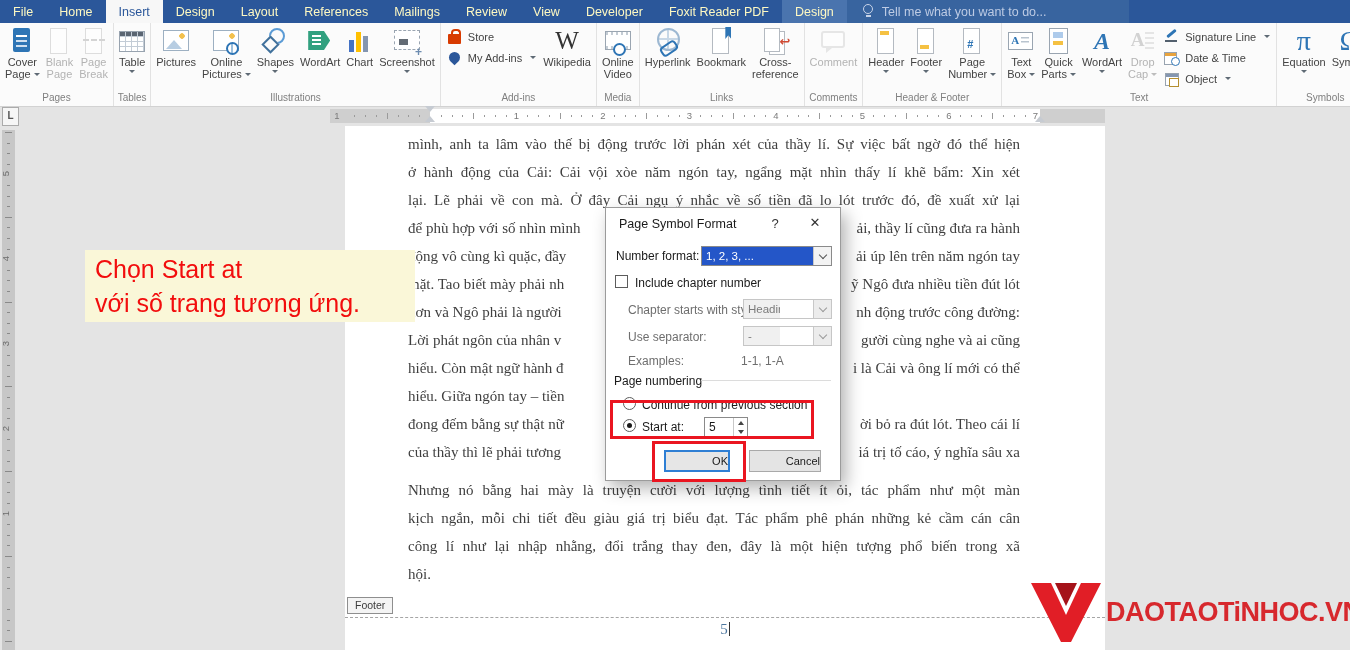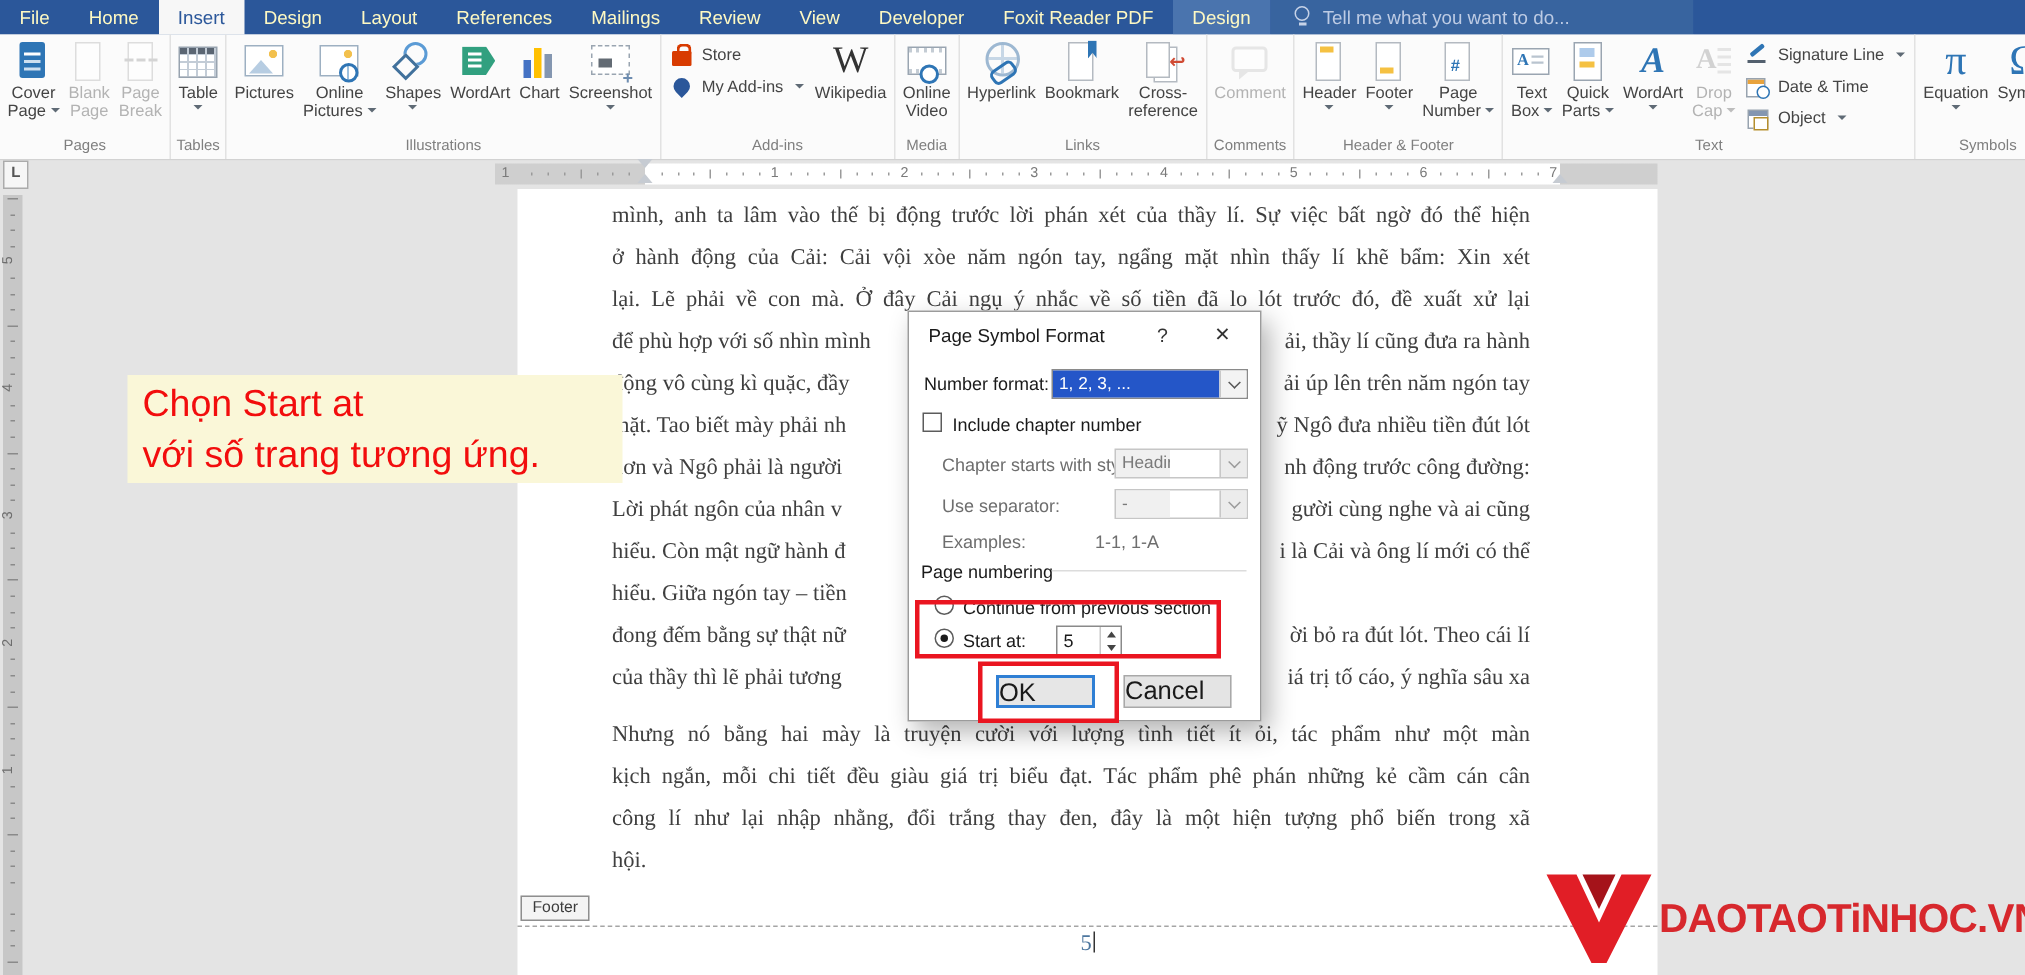--- a/index.html
+++ b/index.html
@@ -135,21 +135,21 @@
   .cbox{position:absolute;width:13px;height:13px;border:1px solid #5c5c5c;background:#fff;box-sizing:border-box;}
   .radio{position:absolute;width:13px;height:13px;border:1px solid #5c5c5c;border-radius:50%;background:#fff;box-sizing:border-box;}
   .radio.sel::after{content:"";position:absolute;left:3px;top:3px;width:5px;height:5px;border-radius:50%;background:#1a1a1a;}
   .grp-line{position:absolute;left:95px;right:9px;top:172px;border-top:1px solid #dcdcdc;}
   .spin{position:absolute;left:98px;top:209px;width:44px;height:20px;border:1px solid #8a8a8a;background:#fff;display:flex;box-sizing:border-box;}
   .spin .num{flex:1;padding:1px 4px;font-size:12px;line-height:16px;}
   .spin .arrows{width:13px;border-left:1px solid #c8c8c8;display:flex;flex-direction:column;}
   .spin .arrows span{flex:1;display:flex;align-items:center;justify-content:center;}
   .tri-up{width:0;height:0;border-left:3px solid transparent;border-right:3px solid transparent;border-bottom:4px solid #444;}
   .tri-dn{width:0;height:0;border-left:3px solid transparent;border-right:3px solid transparent;border-top:4px solid #444;}
-  .dbtn{position:absolute;top:242px;height:22px;font-size:17px;text-align:left;line-height:19px;box-sizing:border-box;}
+  .dbtn{position:absolute;top:242px;height:22px;font-size:11px;text-align:right;line-height:19px;box-sizing:border-box;}
   .dbtn.ok{left:58px;width:66px;background:#e6e6e6;border:2px solid #2f7fd4;}
   .dbtn.cancel{left:143px;width:72px;background:#e4e4e4;border:1px solid #a9a9a9;line-height:20px;}
 
   
   .hl{position:absolute;border:3px solid #ea1520;z-index:6;}
   .hl.start{left:610px;top:400px;width:198px;height:33px;}
   .hl.ok{left:652px;top:441px;width:88px;height:35px;}
 
   
   .logo{position:absolute;left:1030px;top:580px;display:flex;align-items:center;gap:4px;z-index:4;}
@@ -585,21 +585,21 @@
 
     <div class="abs gray" style="left:22px;top:122px">Use separator:</div>
     <div class="combo dis" style="left:137px;top:118px;width:89px">
       <span class="val">-   (hyphen)</span>
       <span class="cbtn">
           <span class="chev"></span>
         </span>
     </div>
 
     <div class="abs gray" style="left:22px;top:146px">Examples:</div>
-    <div class="abs gray" style="left:124px;top:146px">1-1, 1-A</div>
+    <div class="abs gray" style="left:135px;top:146px">1-1, 1-A</div>
 
     <div class="abs" style="left:8px;top:166px">Page numbering</div>
     <div class="grp-line"></div>
 
     <div class="radio" style="left:17px;top:189px"></div>
     <div class="abs" style="left:36px;top:190px">Continue from previous section</div>
 
     <div class="radio sel" style="left:17px;top:211px"></div>
     <div class="abs" style="left:36px;top:212px">Start at:</div>
     <div class="spin">

